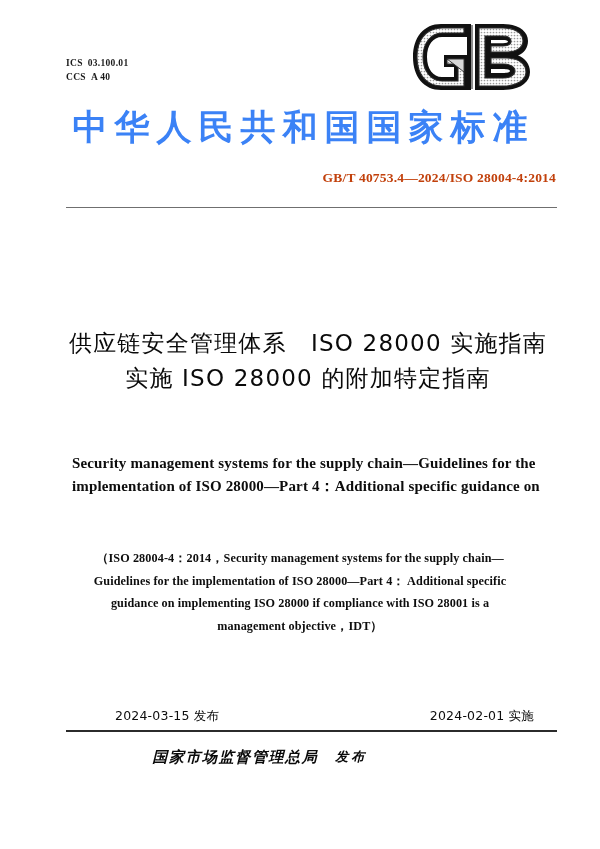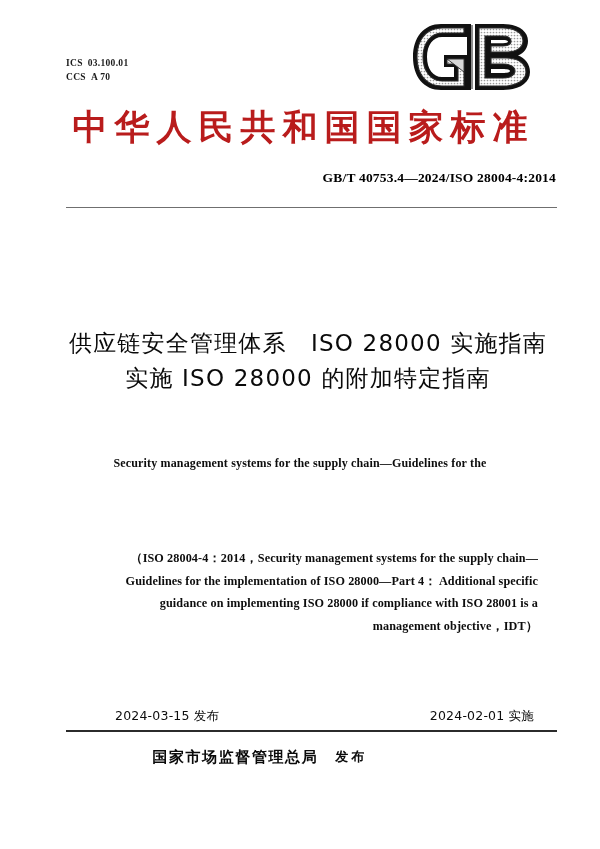--- a/index.html
+++ b/index.html
@@ -48,34 +48,34 @@
     position: absolute;
     left: 0;
     top: 104px;
     width: 600px;
     text-align: center;
     font-family: "DejaVu Serif", "Liberation Serif", serif;
     font-weight: bold;
     font-size: 35px;
     letter-spacing: 7px;
     text-indent: 7px;
-    color: #b91c1c;
+    color: #3b82f6;
     white-space: nowrap;
   }
 
   
   .std-no {
     position: absolute;
     right: 44px;
     top: 170px;
     font-family: "Liberation Serif", "DejaVu Serif", serif;
     font-size: 13.5px;
     font-weight: bold;
     letter-spacing: 0.2px;
-    color: #000000;
+    color: #c2410c;
     white-space: nowrap;
   }
 
   
   .rule-top {
     position: absolute;
     left: 66px;
     top: 207px;
     width: 491px;
     height: 1px;
@@ -110,35 +110,35 @@
   
   .en-title {
     position: absolute;
     left: 72px;
     top: 452px;
     width: 456px;
     text-align: center;
   }
   .en-title .line {
     font-family: "Liberation Serif", "DejaVu Serif", serif;
-    font-size: 12px;
+    font-size: 15px;
     font-weight: bold;
     line-height: 22.5px;
     letter-spacing: 0.15px;
     color: #0d0d0d;
     white-space: nowrap;
   }
 
   
   .iso-ref {
     position: absolute;
     left: 62px;
     top: 547px;
     width: 476px;
-    text-align: right;
+    text-align: center;
   }
   .iso-ref .line {
     font-family: "Liberation Serif", "DejaVu Serif", serif;
     font-size: 12.2px;
     font-weight: bold;
     line-height: 22.5px;
     letter-spacing: 0.1px;
     color: #0d0d0d;
     white-space: nowrap;
   }
@@ -160,20 +160,21 @@
 
   
   .issuer {
     position: absolute;
     left: 0;
     top: 747px;
     width: 518px;
     display: flex;
     justify-content: center;
     align-items: center;
+    font-style: italic;
   }
   .issuer-names {
     font-family: "DejaVu Serif", "Liberation Serif", serif;
     font-weight: bold;
     font-size: 15px;
     line-height: 20px;
     letter-spacing: 1.6px;
     text-indent: 1.6px;
     color: #0a0a0a;
     text-align: center;
@@ -191,21 +192,21 @@
   }
 </style>
 </head>
 <body>
 
 <div class="codes">
   <div class="row">
     <span class="lbl">ICS</span><span>03.100.01</span>
   </div>
   <div class="row">
-    <span class="lbl">CCS</span><span>A 70</span>
+    <span class="lbl">CCS</span><span>A 40</span>
   </div>
 </div>
 
 <div class="gb-logo">
   <svg viewBox="0 0 122 70" xmlns="http://www.w3.org/2000/svg">
     <defs>
       <pattern id="halftone" width="3" height="3" patternUnits="userSpaceOnUse">
         <rect width="3" height="3" fill="#ffffff"></rect>
         <circle cx="1.5" cy="1.5" r="0.85" fill="#9a9a9a"></circle>
       </pattern>
@@ -245,20 +246,21 @@
 
 <div class="rule-top"></div>
 
 <div class="cn-title">
   <div class="line">供应链安全管理体系　ISO 28000 实施指南</div>
   <div class="line">实施 ISO 28000 的附加特定指南</div>
 </div>
 
 <div class="en-title">
   <div class="line">Security management systems for the supply chain—Guidelines for the</div>
+  <div class="line">implementation of ISO 28000—Part 4：Additional specific guidance on</div>
 </div>
 
 <div class="iso-ref">
   <div class="line">（ISO 28004-4：2014，Security management systems for the supply chain—</div>
   <div class="line">Guidelines for the implementation of ISO 28000—Part 4： Additional specific</div>
   <div class="line">guidance on implementing ISO 28000 if compliance with ISO 28001 is a</div>
   <div class="line">management objective，IDT）</div>
 </div>
 
 <div class="date-left">2024-03-15 发布</div>

